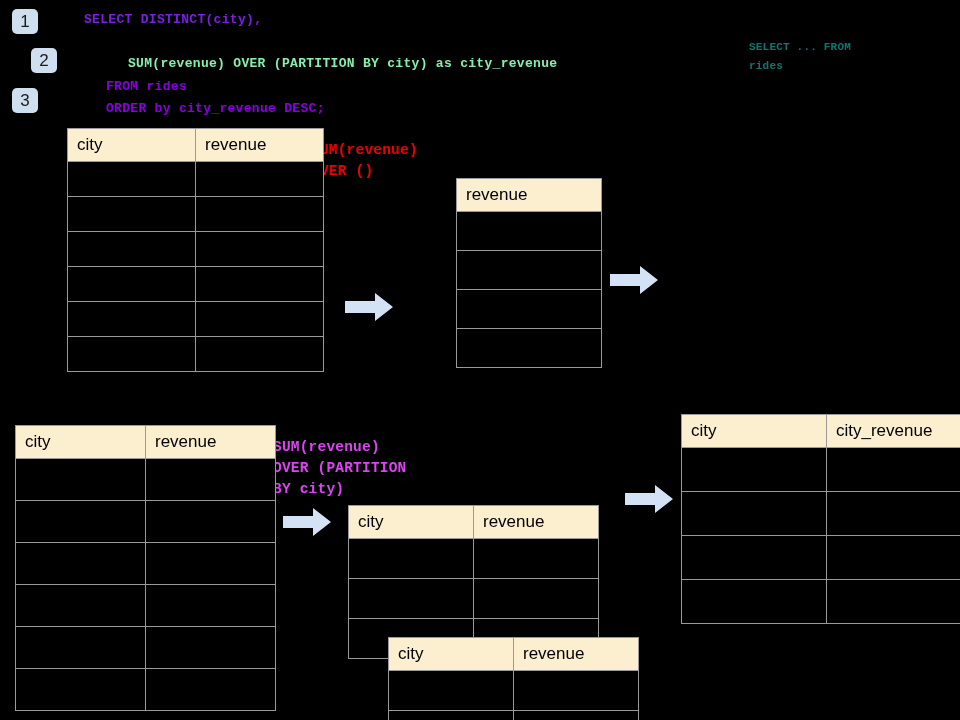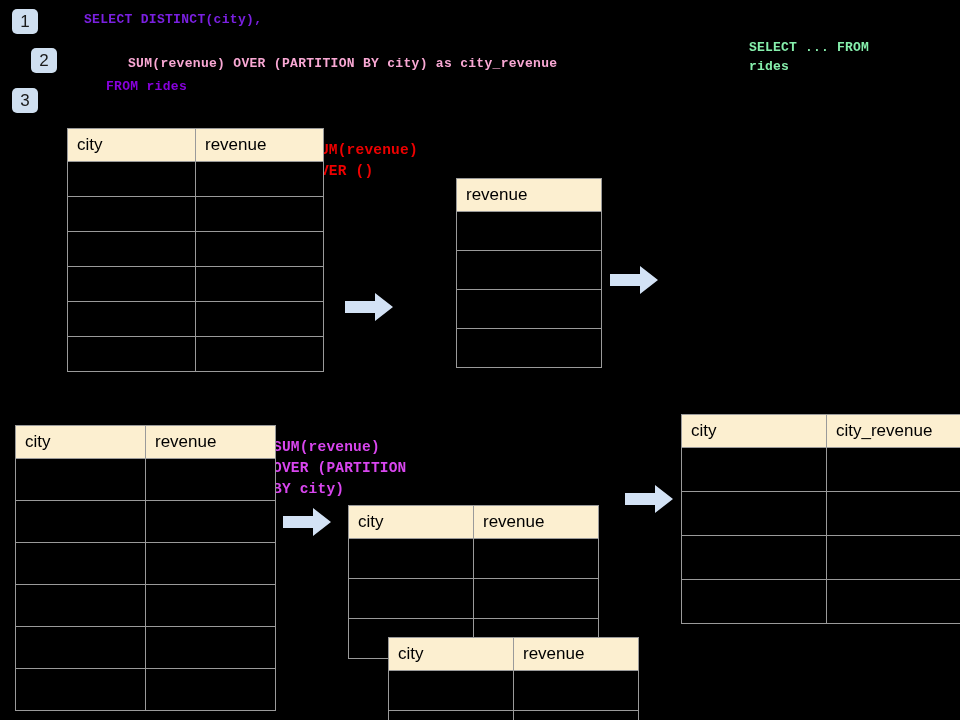--- a/index.html
+++ b/index.html
@@ -92,24 +92,25 @@
 </head>
 <body>
 
 <div class="canvas">
 
   <div class="badge" style="left:12px; top:9px;">1</div>
   <div class="badge" style="left:31px; top:48px;">2</div>
   <div class="badge" style="left:12px; top:88px;">3</div>
 
   <div class="sql" style="left:84px; top:12px; color:#7a20e0;">SELECT DISTINCT(city),</div>
-  <div class="sql" style="left:128px; top:56px; color:#f9a8d4;">SUM(revenue) OVER (PARTITION BY city) as city_revenue</div>
+  <div class="sql" style="left:128px; top:56px; color:#86efac;">SUM(revenue) OVER (PARTITION BY city) as city_revenue</div>
   <div class="sql" style="left:106px; top:79px; color:#8800dd;">FROM rides</div>
-
-  <div class="annot" style="left:749px; top:38px; color:#86efac; font-size:13px; line-height:19px;">SELECT ... FROM
+  <div class="sql" style="left:106px; top:101px; color:#8800dd;">ORDER by city_revenue DESC;</div>
+
+  <div class="annot" style="left:749px; top:38px; color:#0f766e; font-size:11px; line-height:19px;">SELECT ... FROM
 rides</div>
 
   <div class="annot" style="left:311px; top:140px; color:#ee0000;">SUM(revenue)
 OVER ()</div>
 
   <div class="annot" style="left:273px; top:437px; color:#d946ef;">SUM(revenue)
 OVER (PARTITION
 BY city)</div>
 
   <table class="tbl" style="left:67px; top:128px; width:236px;">

